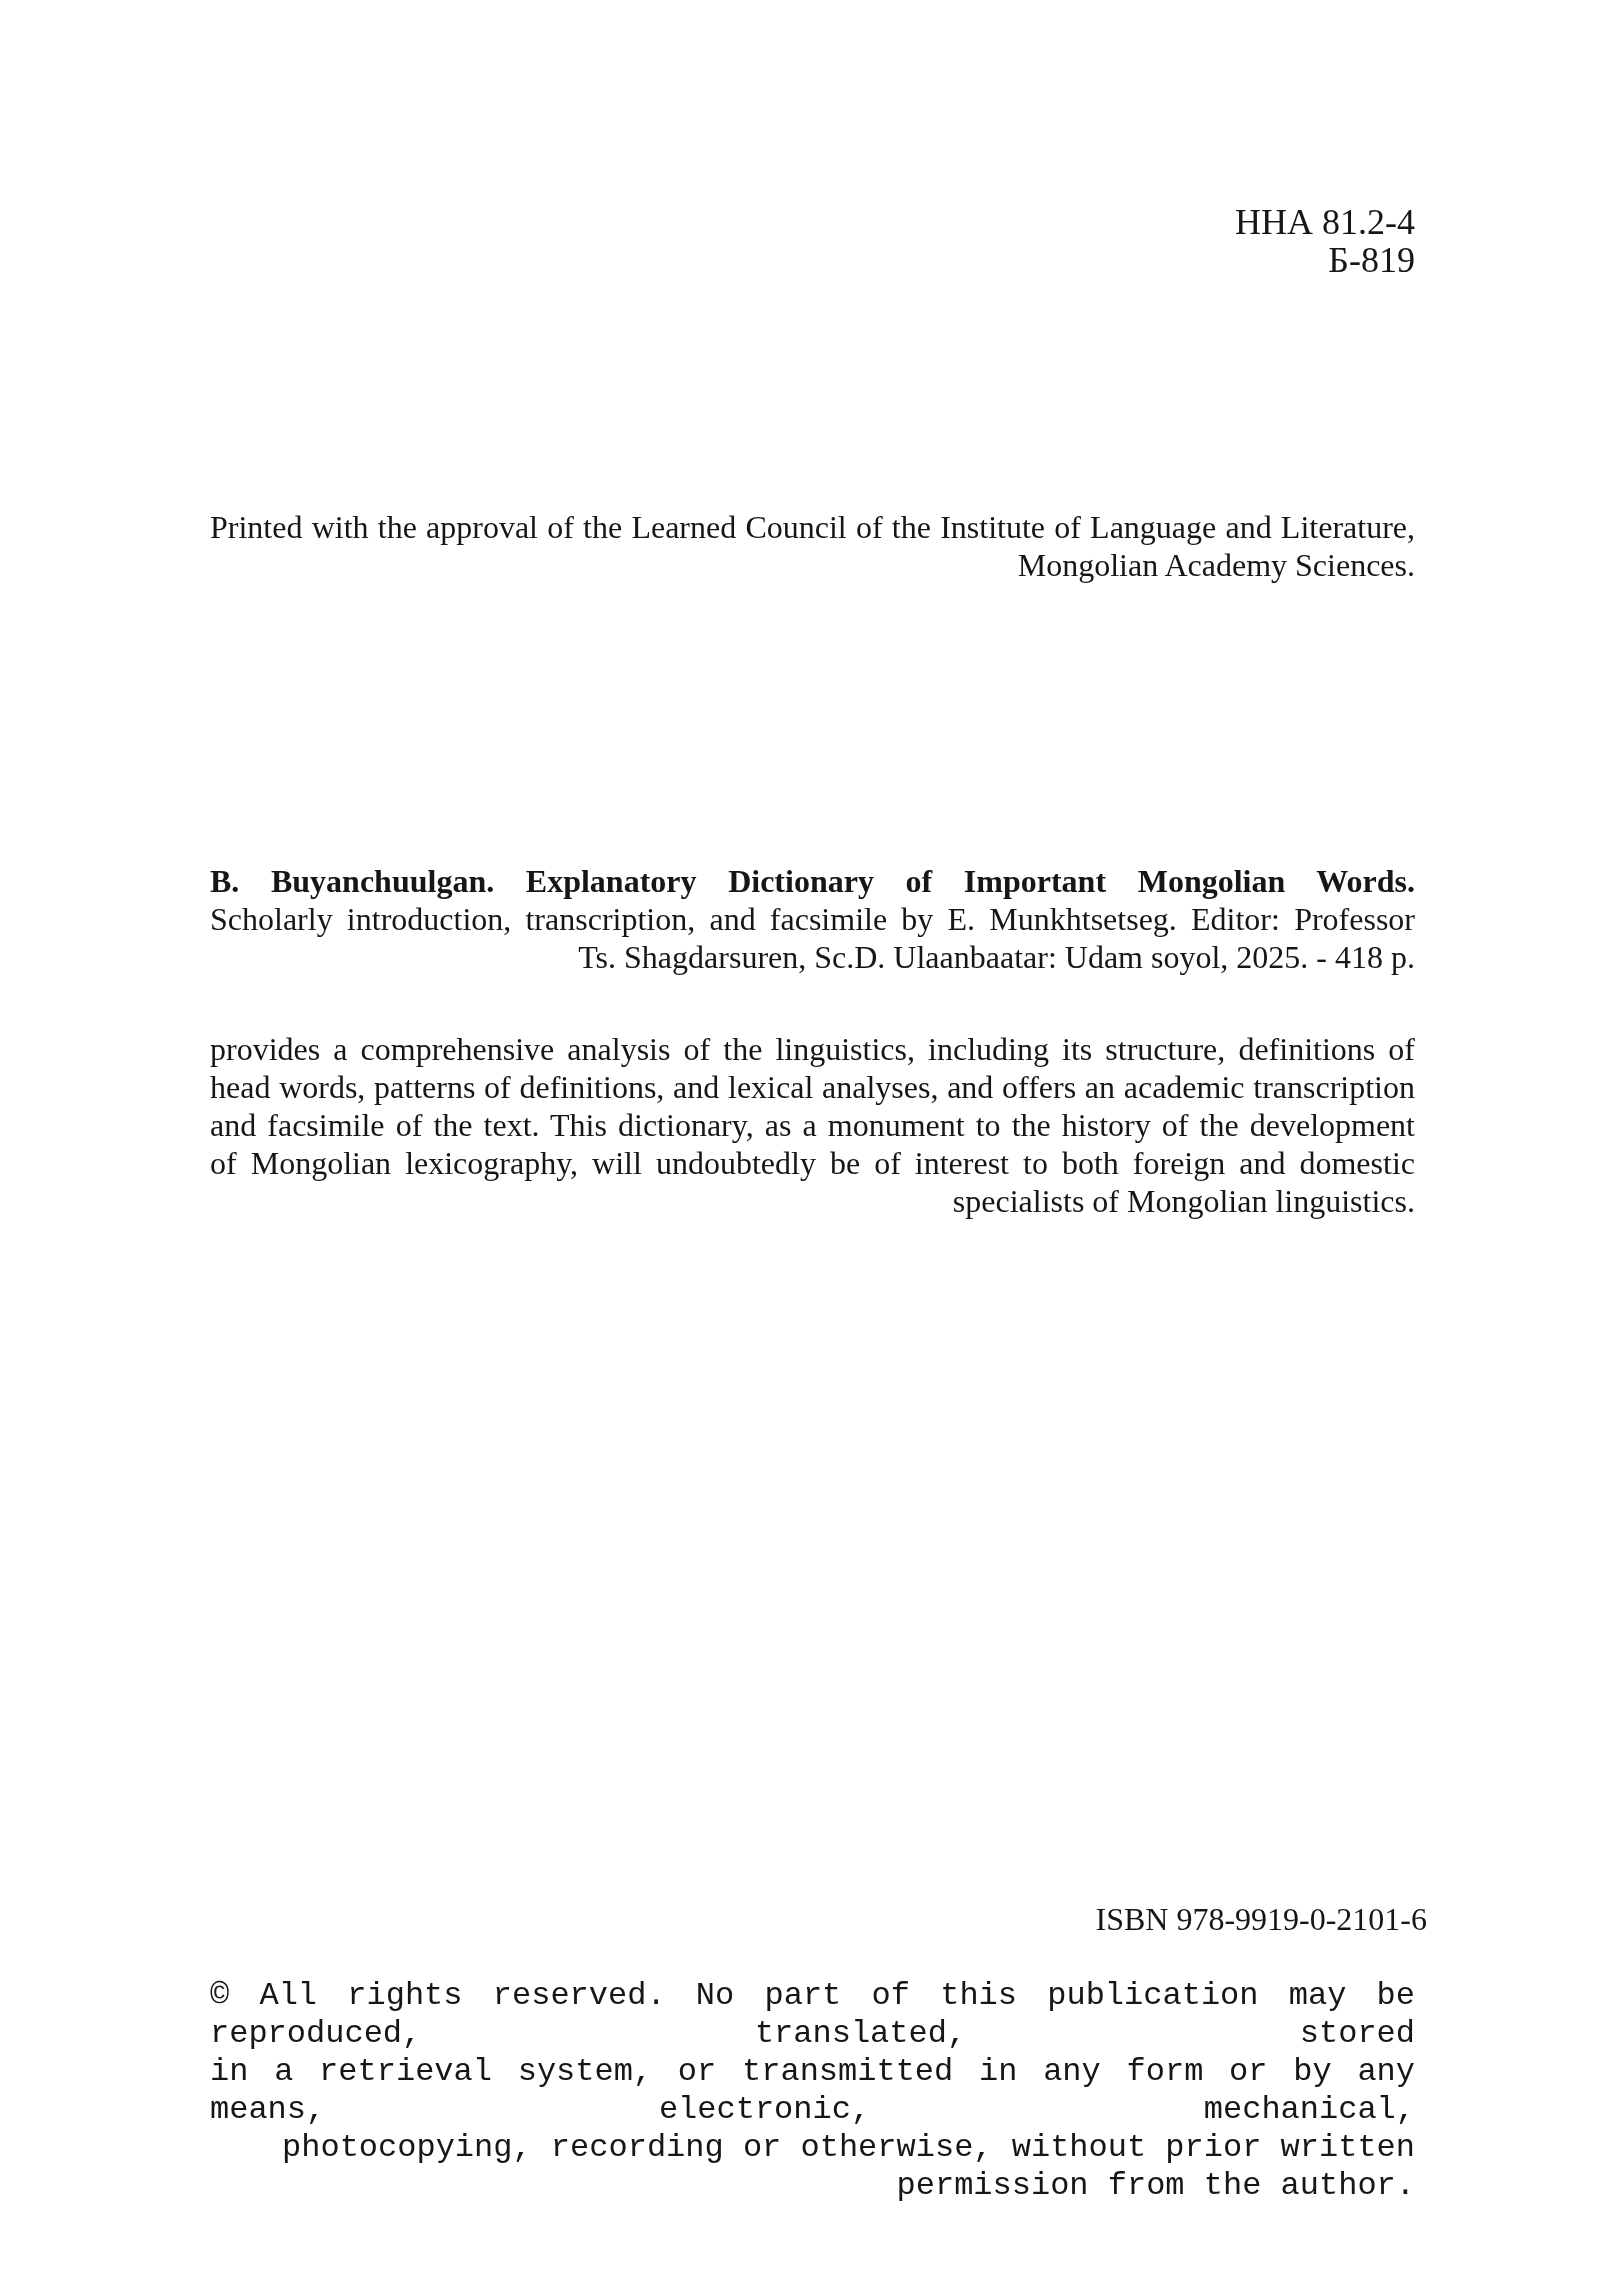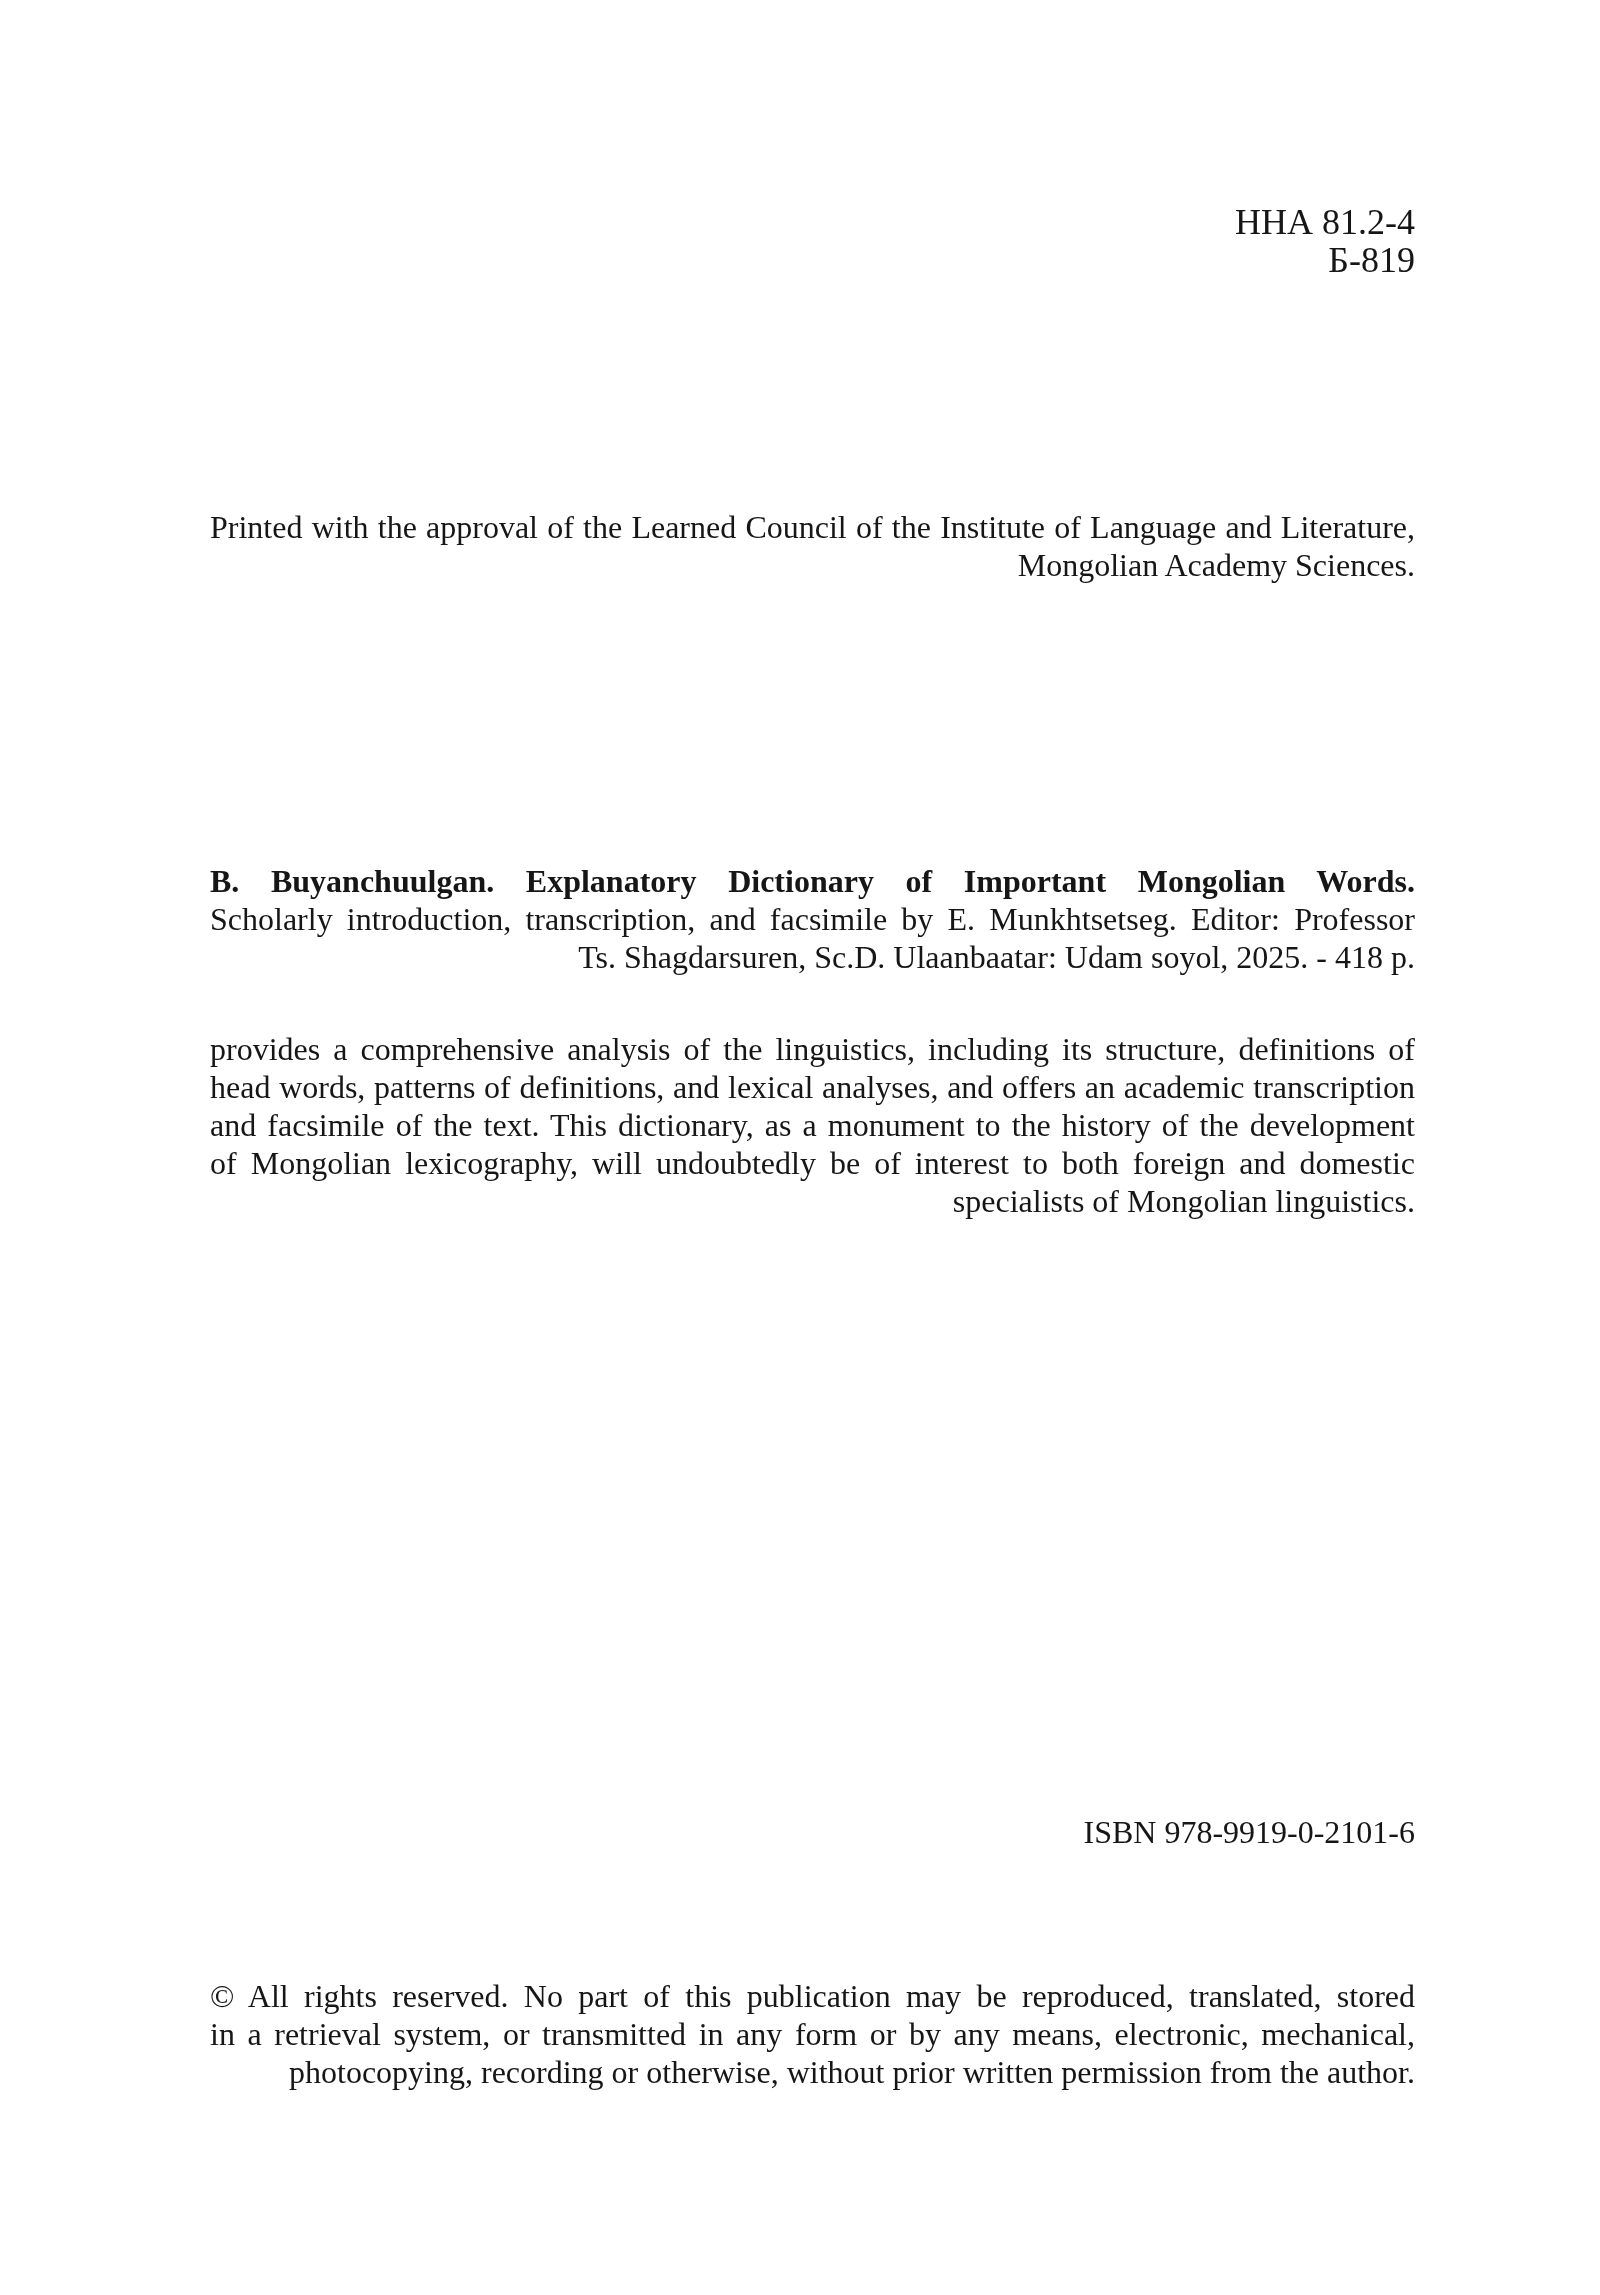--- a/index.html
+++ b/index.html
@@ -33,22 +33,22 @@
   }
   .call-numbers {
     top: 203px;
     font-size: 36px;
     line-height: 38px;
   }
   .approval  { top: 508px; }
   .citation  { top: 862px; }
   .citation .bold-line { font-weight: bold; }
   .abstract  { top: 1030px; }
-  .isbn      { top: 1813px; }
-  .copyright { top: 1977px; }
+  .isbn      { top: 1900px; margin-left: 12px; }
+  .copyright { top: 1977px; font-family: Liberation Mono, monospace; }
 </style>
 </head>
 <body>
 
 <div>
 
   <div class="block call-numbers">
     <div class="lline">ННА 81.2-4</div>
     <div class="lline">Б-819</div>
   </div>

